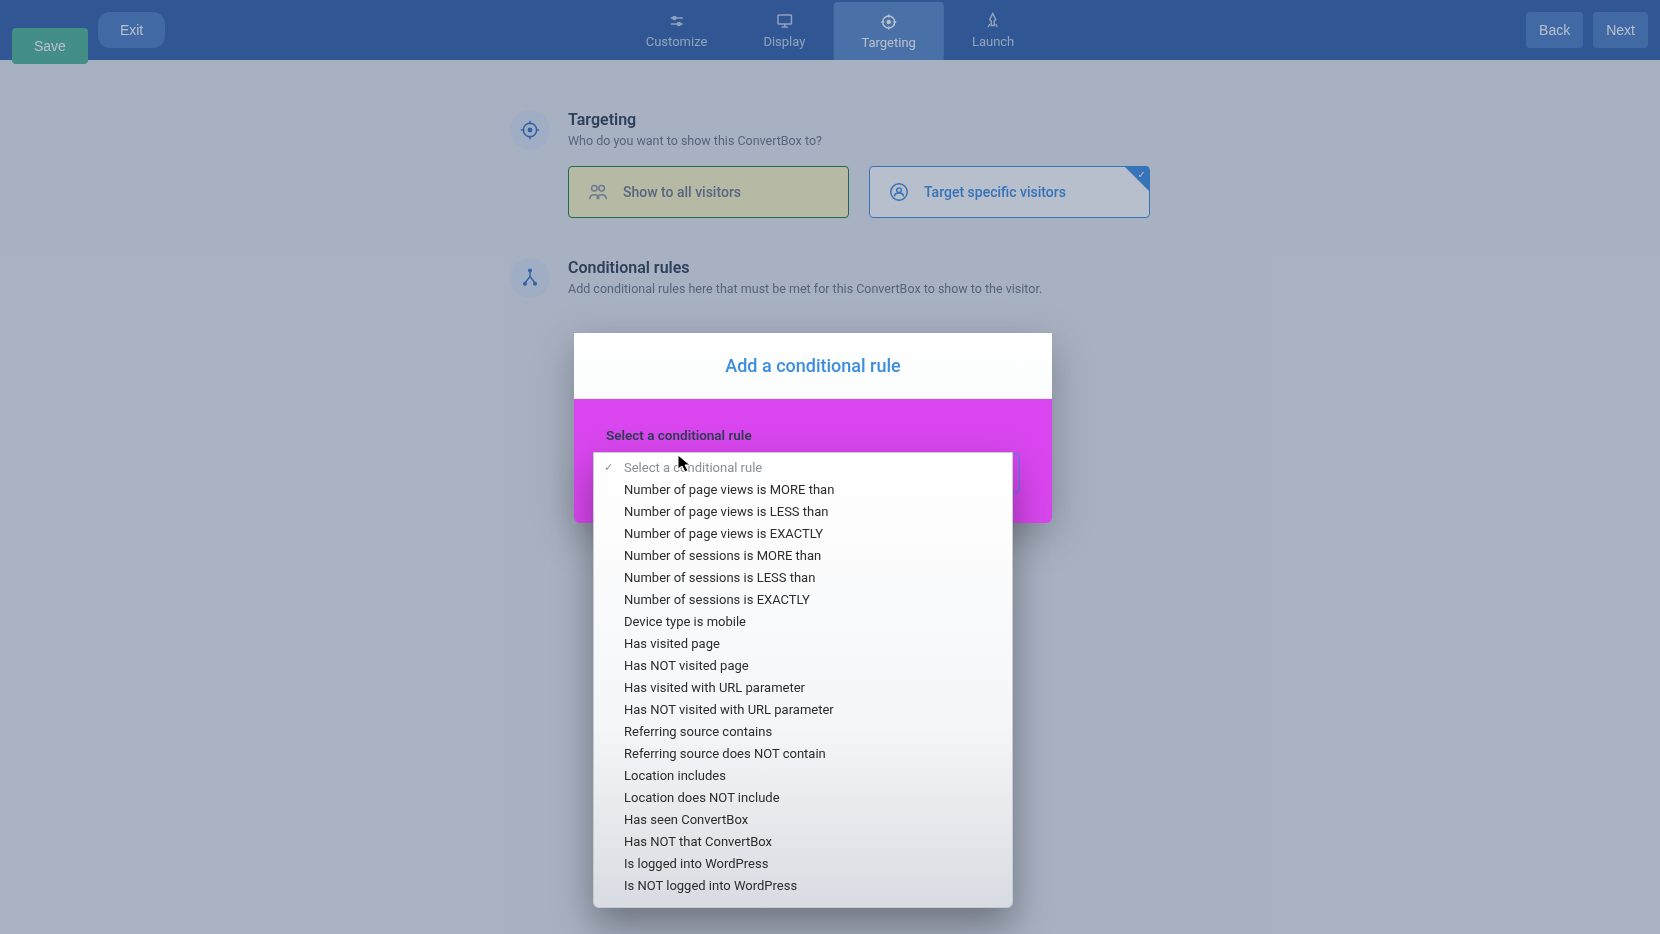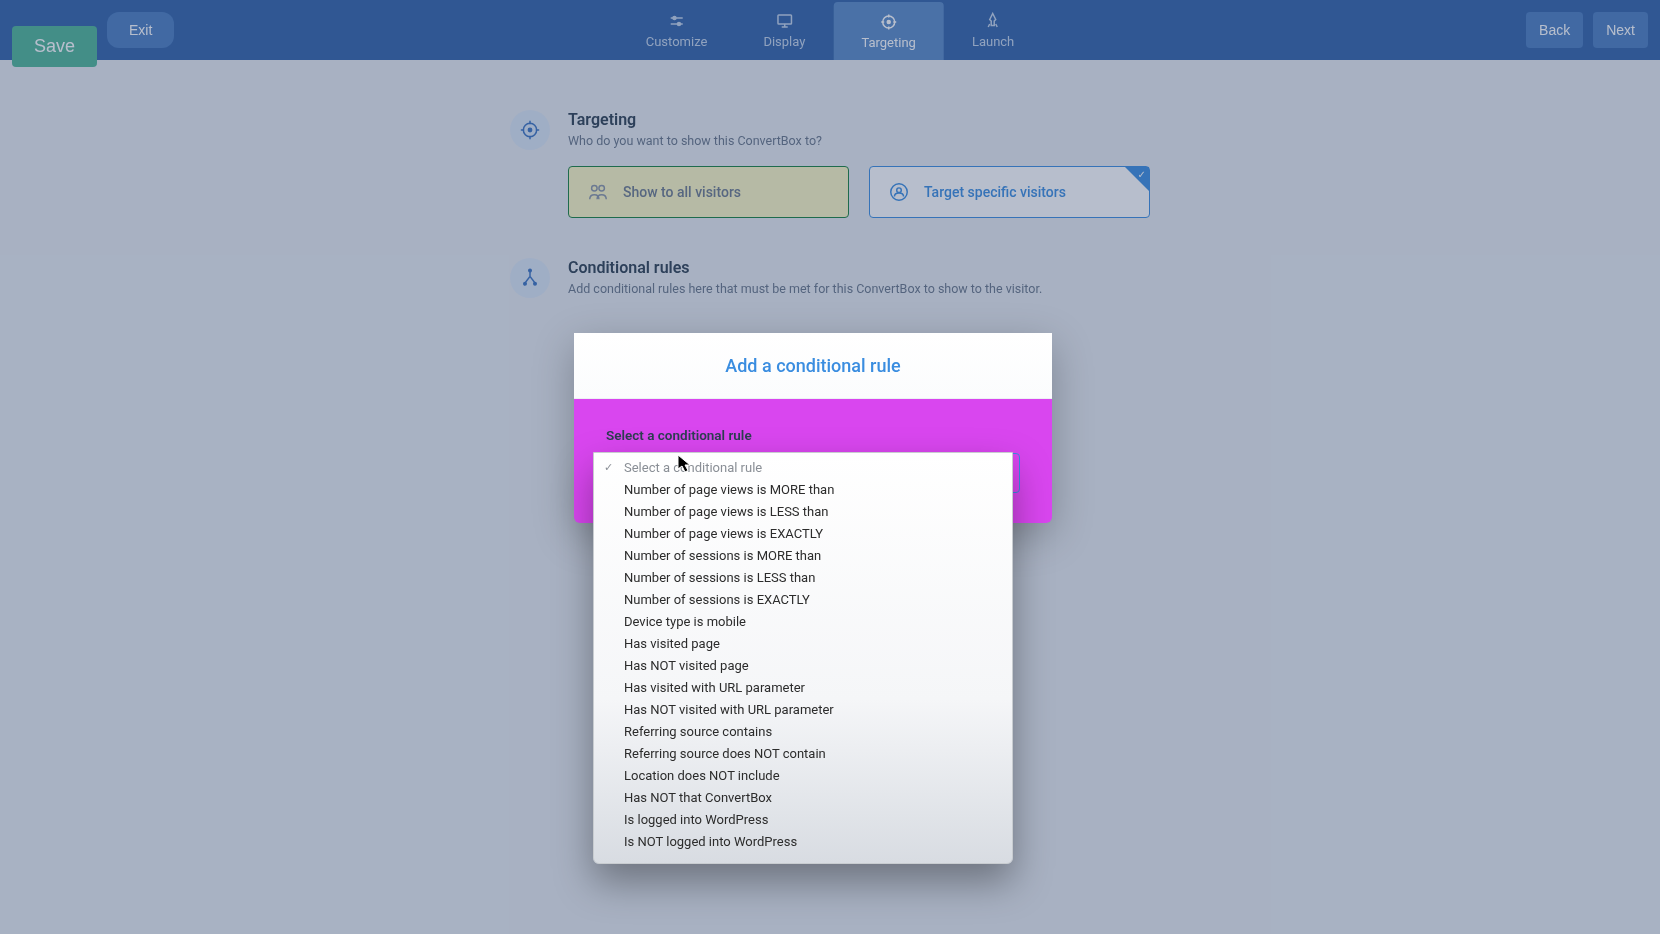--- a/index.html
+++ b/index.html
@@ -27,21 +27,21 @@
       gap: 10px;
       position: relative;
       z-index: 1;
     }
     .btn-save {
       background: #4db596;
       color: #fff;
       border: none;
       border-radius: 4px;
       padding: 10px 22px;
-      font-size: 18px;
+      font-size: 14px;
       font-weight: 500;
       cursor: pointer;
       margin-top: 32px;
     }
     .btn-exit {
       background: #4a7dc1;
       color: #fff;
       border: none;
       border-radius: 12px;
       padding: 10px 22px;
@@ -376,21 +376,23 @@
       <div class="dropdown-item">Number of sessions is MORE than</div>
       <div class="dropdown-item">Number of sessions is LESS than</div>
       <div class="dropdown-item">Number of sessions is EXACTLY</div>
       <div class="dropdown-item">Device type is mobile</div>
       <div class="dropdown-item">Has visited page</div>
       <div class="dropdown-item">Has NOT visited page</div>
       <div class="dropdown-item">Has visited with URL parameter</div>
       <div class="dropdown-item">Has NOT visited with URL parameter</div>
       <div class="dropdown-item">Referring source contains</div>
       <div class="dropdown-item">Referring source does NOT contain</div>
+      <div class="dropdown-item">Location includes</div>
       <div class="dropdown-item">Location does NOT include</div>
+      <div class="dropdown-item">Has seen ConvertBox</div>
       <div class="dropdown-item">Has NOT that ConvertBox</div>
       <div class="dropdown-item">Is logged into WordPress</div>
       <div class="dropdown-item">Is NOT logged into WordPress</div>
     </div>
 
 </div>
 
 <svg class="cursor" width="16" height="20" viewBox="0 0 16 20">
     <path d="M1 1 L1 15 L5 12 L8 18 L11 16.5 L8 11 L13 11 Z" fill="#000" stroke="#fff" stroke-width="1"></path>
   </svg>

